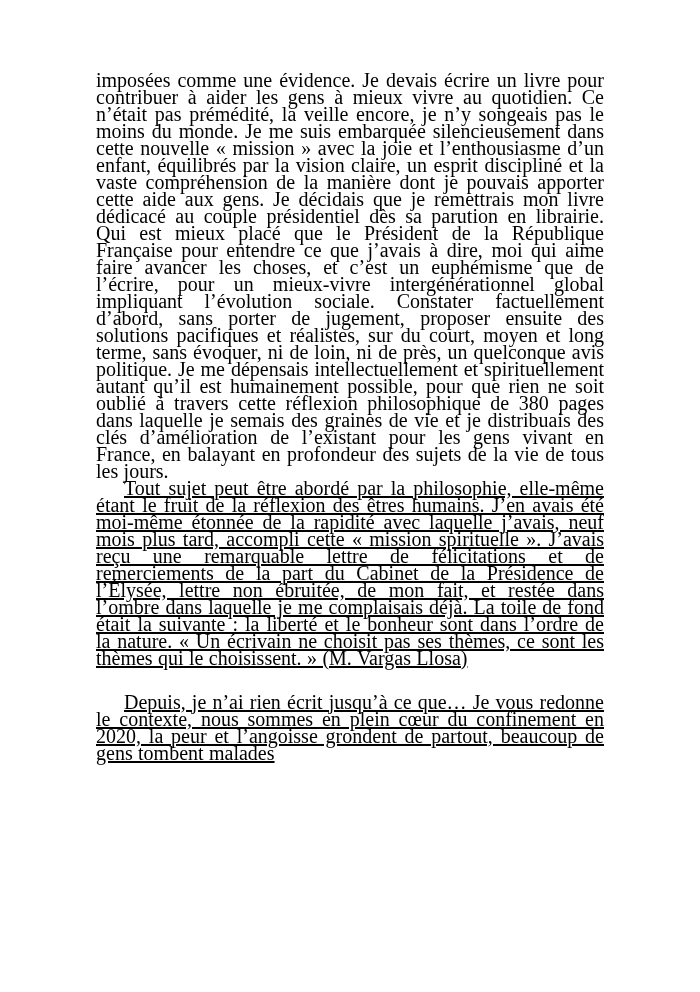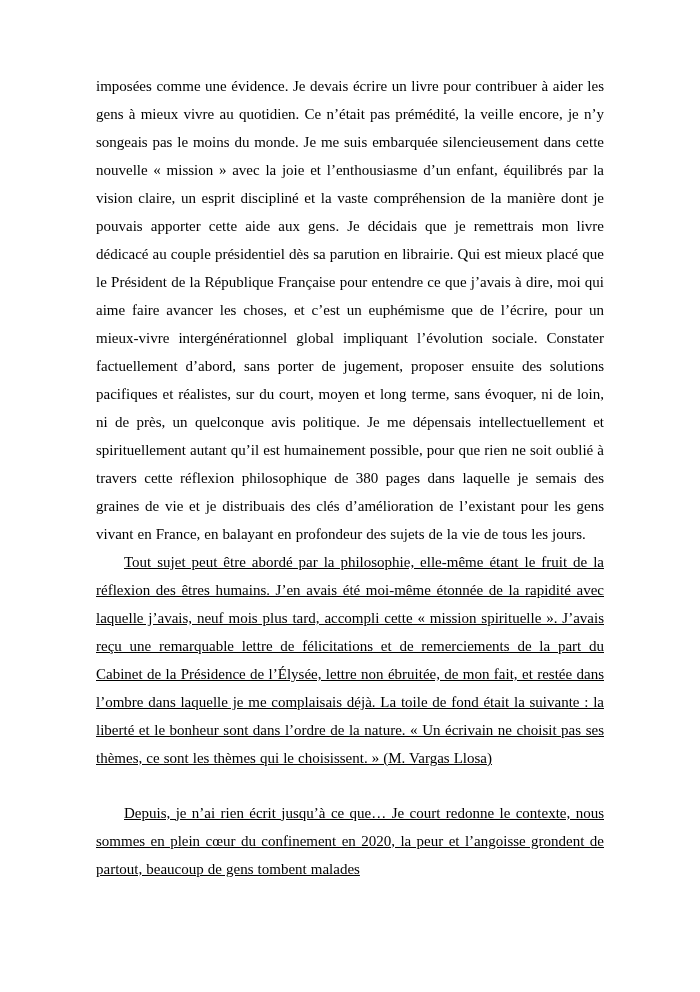--- a/index.html
+++ b/index.html
@@ -15,22 +15,22 @@
   }
   .page {
     position: relative;
     width: 700px;
     height: 992px;
     background: #ffffff;
     box-sizing: border-box;
     padding: 72px 96px 60px 96px;
   }
   .body-text {
-    font-size: 15px;
-    line-height: 28px;
+    font-size: 20px;
+    line-height: 17px;
     text-align: justify;
     text-justify: inter-word;
     -webkit-hyphens: none;
     hyphens: none;
     word-spacing: 0.02em;
   }
   .body-text p {
     margin: 0;
     text-indent: 0;
   }
@@ -42,15 +42,15 @@
     margin-top: 26.6px;
   }
 </style>
 </head>
 <body>
 
 <div class="page">
   <div class="body-text">
     <p>imposées comme une évidence. Je devais écrire un livre pour contribuer à aider les gens à mieux vivre au quotidien. Ce n’était pas prémédité, la veille encore, je n’y songeais pas le moins du monde. Je me suis embarquée silencieusement dans cette nouvelle « mission » avec la joie et l’enthousiasme d’un enfant, équilibrés par la vision claire, un esprit discipliné et la vaste compréhension de la manière dont je pouvais apporter cette aide aux gens. Je décidais que je remettrais mon livre dédicacé au couple présidentiel dès sa parution en librairie. Qui est mieux placé que le Président de la République Française pour entendre ce que j’avais à dire, moi qui aime faire avancer les choses, et c’est un euphémisme que de l’écrire, pour un mieux-vivre intergénérationnel global impliquant l’évolution sociale. Constater factuellement d’abord, sans porter de jugement, proposer ensuite des solutions pacifiques et réalistes, sur du court, moyen et long terme, sans évoquer, ni de loin, ni de près, un quelconque avis politique. Je me dépensais intellectuellement et spirituellement autant qu’il est humainement possible, pour que rien ne soit oublié à travers cette réflexion philosophique de 380 pages dans laquelle je semais des graines de vie et je distribuais des clés d’amélioration de l’existant pour les gens vivant en France, en balayant en profondeur des sujets de la vie de tous les jours.</p>
     <p class="indented">Tout sujet peut être abordé par la philosophie, elle-même étant le fruit de la réflexion des êtres humains. J’en avais été moi-même étonnée de la rapidité avec laquelle j’avais, neuf mois plus tard, accompli cette « mission spirituelle ». J’avais reçu une remarquable lettre de félicitations et de remerciements de la part du Cabinet de la Présidence de l’Élysée, lettre non ébruitée, de mon fait, et restée dans l’ombre dans laquelle je me complaisais déjà. La toile de fond était la suivante : la liberté et le bonheur sont dans l’ordre de la nature. « Un écrivain ne choisit pas ses thèmes, ce sont les thèmes qui le choisissent. » (M. Vargas Llosa)</p>
-    <p class="indented gap-before">Depuis, je n’ai rien écrit jusqu’à ce que… Je court redonne le contexte, nous sommes en plein cœur du confinement en 2020, la peur et l’angoisse grondent de partout, beaucoup de gens tombent malades</p>
+    <p class="indented gap-before">Depuis, je n’ai rien écrit jusqu’à ce que… Je vous redonne le contexte, nous sommes en plein cœur du confinement en 2020, la peur et l’angoisse grondent de partout, beaucoup de gens tombent malades</p>
   </div>
 </div>
 
 </body></html>

